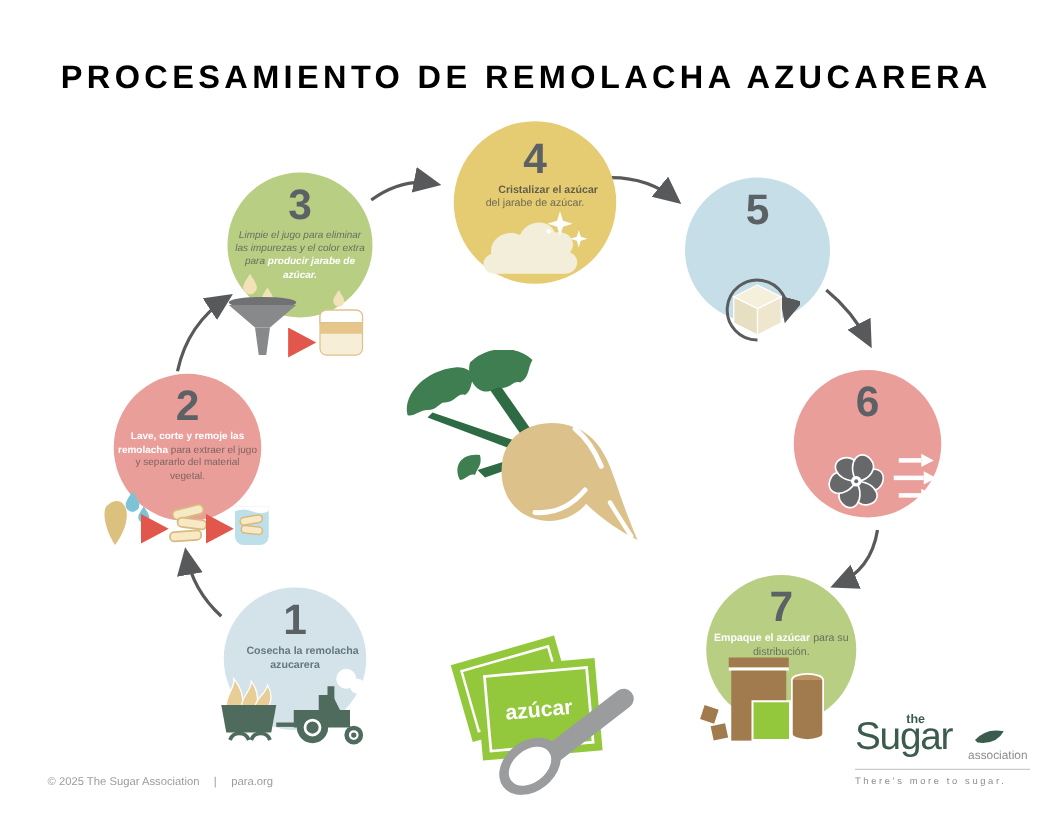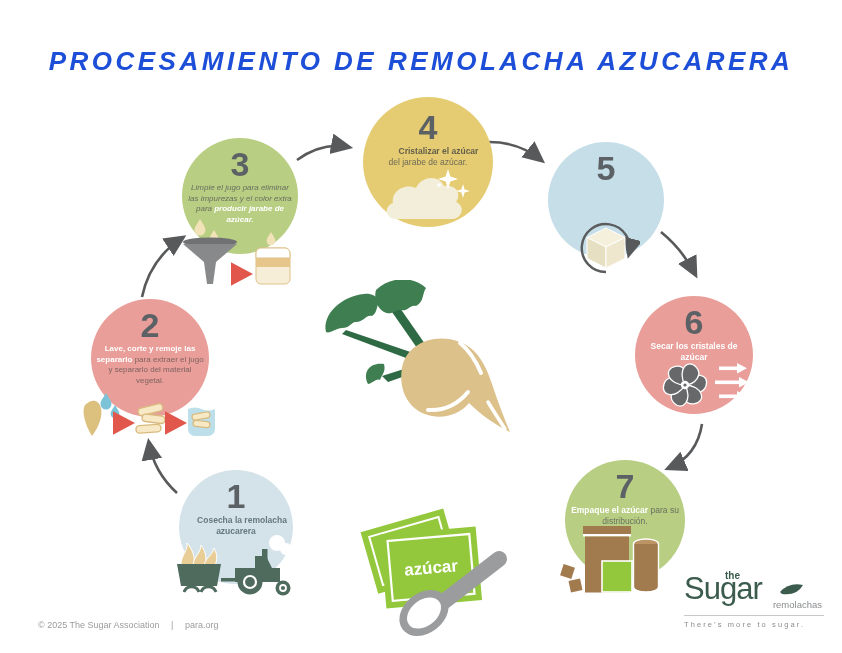--- a/index.html
+++ b/index.html
@@ -24,21 +24,21 @@
   .logo-leaf{position:absolute;top:9px;left:95px;}
   .logo-assoc{display:block;text-align:right;font-size:9.5px;color:#8b8d8f;margin-top:-5px;padding-right:2px;}
   .logo-line{border-top:1px solid #c8c9ca;margin:5px 0 4px;}
   .logo-tagline{font-size:7.5px;letter-spacing:2.1px;color:#8b8d8f;white-space:nowrap;}
 </style>
 </head>
 <body>
 
 <div class="canvas">
 
-  <div class="title" style="color: #1d4ed8; font-style: italic;">PROCESAMIENTO DE REMOLACHA AZUCARERA</div>
+  <div class="title" style="color: #000000;">PROCESAMIENTO DE REMOLACHA AZUCARERA</div>
 
   <svg class="arrows" width="842" height="653" viewBox="0 0 842 653">
     <defs>
       <marker id="ah" markerWidth="10" markerHeight="10" refX="6.5" refY="4" orient="auto">
         <path d="M0,0 L8.5,4 L0,8 Z" fill="#58595b"></path>
       </marker>
       <marker id="ahr" markerWidth="10" markerHeight="10" refX="5.5" refY="4" orient="auto">
         <path d="M0,0 L7.5,4 L0,8 Z" fill="#e2574b"></path>
       </marker>
     </defs>
@@ -74,21 +74,21 @@
       <circle cx="77" cy="48" r="6" fill="none" stroke="#fff" stroke-width="2.2"></circle>
       <circle cx="110" cy="54" r="7.5" fill="#4e6b5e"></circle>
       <circle cx="110" cy="54" r="3" fill="none" stroke="#fff" stroke-width="1.8"></circle>
     </svg>
   </div>
 
   <div class="step" style="left:91px;top:299px;width:118px;height:118px">
     <div class="circle" style="background-color: rgb(233, 158, 153);"></div>
     <div class="num" style="color: rgb(92, 97, 101);">2</div>
     <div class="txt sm" style="color: rgb(127, 99, 96);">
-      <span></span><b style="color: rgb(255, 255, 255);">Lave, corte y remoje las separarlo</b><span> para extraer el jugo y separarlo del material vegetal.</span>
+      <span></span><b style="color: rgb(255, 255, 255);">Lave, corte y remoje las remolacha</b><span> para extraer el jugo y separarlo del material vegetal.</span>
     </div>
     <svg class="icon" style="left:-9px;top:92px" width="136" height="50" viewBox="0 0 136 50">
       <path d="M3,14 C10,7 17,9 19,17 C21,26 16,37 10,45 C4,36 -1,21 3,14 Z" fill="#dcc07e"></path>
       <path d="M24,2 c3,5 5.5,8 5.5,11 a5.5,5.5 0 1 1 -11,0 c0,-3 2.5,-6 5.5,-11 z" fill="#7cc3d8"></path>
       <path d="M33,14 c2.4,4 4.4,6.4 4.4,8.8 a4.4,4.4 0 1 1 -8.8,0 c0,-2.4 2,-4.8 4.4,-8.8 z" fill="#7cc3d8"></path>
       <path d="M34,32 h13" stroke="#e2574b" stroke-width="3" marker-end="url(#ahr)" fill="none"></path>
       <rect x="56" y="15" width="25" height="7.5" rx="3.5" fill="#f7e9c5" stroke="#d9ba7e" stroke-width="1.4" transform="rotate(-14 68 19)"></rect>
       <rect x="60" y="24" width="23" height="7.5" rx="3.5" fill="#f7e9c5" stroke="#d9ba7e" stroke-width="1.4" transform="rotate(7 71 28)"></rect>
       <rect x="54" y="34" width="25" height="7.5" rx="3.5" fill="#f7e9c5" stroke="#d9ba7e" stroke-width="1.4" transform="rotate(-4 66 38)"></rect>
       <path d="M86,32 h13" stroke="#e2574b" stroke-width="3" marker-end="url(#ahr)" fill="none"></path>
@@ -140,23 +140,20 @@
       <path d="M34,60 A24,24 0 1 1 57,42" fill="none" stroke="#5a5c5e" stroke-width="2.4" marker-end="url(#ah)"></path>
       <polygon points="34,16 53,25.5 34,35 15,25.5" fill="#f5f0dc" stroke="#fff" stroke-width="1"></polygon>
       <polygon points="15,25.5 34,35 34,56 15,46.5" fill="#e7dfc2" stroke="#fff" stroke-width="1"></polygon>
       <polygon points="53,25.5 34,35 34,56 53,46.5" fill="#eee7cd" stroke="#fff" stroke-width="1"></polygon>
     </svg>
   </div>
 
   <div class="step" style="left:635px;top:296px;width:118px;height:118px">
     <div class="circle" style="background-color: rgb(233, 158, 153);"></div>
     <div class="num" style="color: rgb(92, 97, 101);">6</div>
-    <div class="txt" style="color: rgb(127, 99, 96);">
-      <span></span><b style="color: rgb(255, 255, 255);">Secar los cristales de azúcar</b><span></span>
-    </div>
     <svg class="icon" style="left:22px;top:56px" width="94" height="64" viewBox="0 0 94 64">
       <g transform="translate(28,33)" fill="#66686a" stroke="#fff" stroke-width="1.3">
         <path d="M0,0 C9,-15 25,-11 21,1 C18,10 6,9 0,0 Z"></path>
         <path d="M0,0 C9,-15 25,-11 21,1 C18,10 6,9 0,0 Z" transform="rotate(60)"></path>
         <path d="M0,0 C9,-15 25,-11 21,1 C18,10 6,9 0,0 Z" transform="rotate(120)"></path>
         <path d="M0,0 C9,-15 25,-11 21,1 C18,10 6,9 0,0 Z" transform="rotate(180)"></path>
         <path d="M0,0 C9,-15 25,-11 21,1 C18,10 6,9 0,0 Z" transform="rotate(240)"></path>
         <path d="M0,0 C9,-15 25,-11 21,1 C18,10 6,9 0,0 Z" transform="rotate(300)"></path>
         <circle r="4.2" fill="#fff" stroke="none"></circle>
           <circle r="1.6" fill="#66686a" stroke="none"></circle>
@@ -224,19 +221,19 @@
     <span>para.org</span>
   </div>
 
   <div class="logo">
     <div class="logo-mark">
       <span class="logo-the">the</span>
       <span class="logo-sugar">Sugar</span>
       <svg class="logo-leaf" width="26" height="16" viewBox="0 0 26 16">
         <path d="M1,10 Q10,0 24,3 Q18,14 3,12 Z" fill="#3b5c4d"></path>
       </svg>
-      <span class="logo-assoc">remolachas</span>
+      <span class="logo-assoc">association</span>
     </div>
     <div class="logo-line"></div>
     <div class="logo-tagline">There’s more to sugar.</div>
   </div>
 
 </div>
 
 </body></html>

